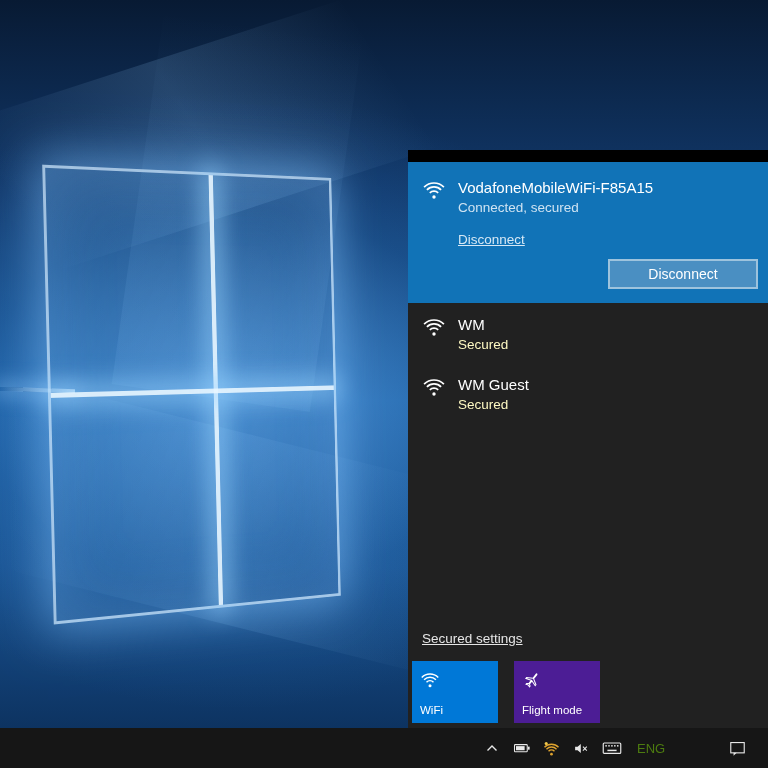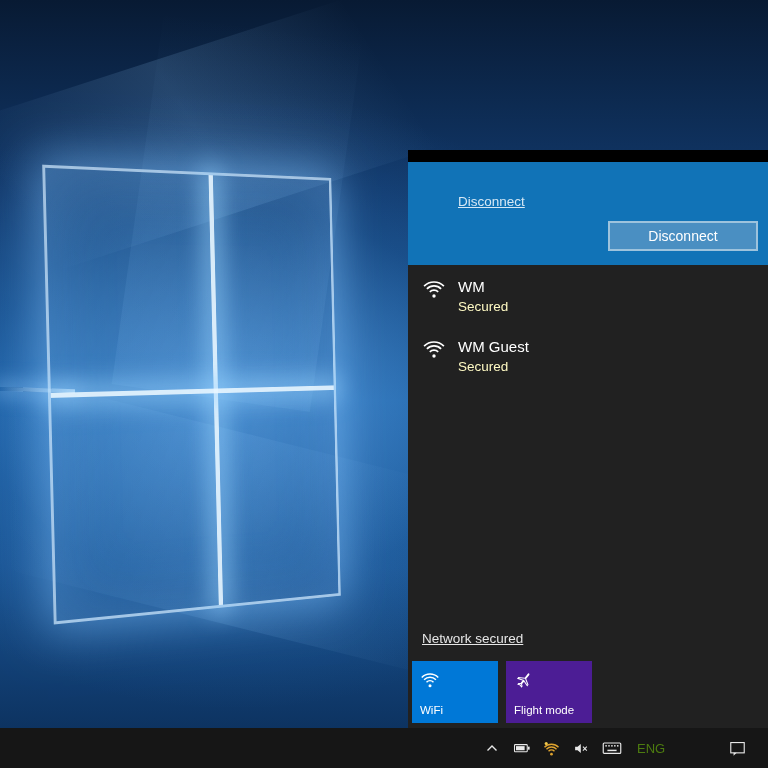--- a/index.html
+++ b/index.html
@@ -67,21 +67,21 @@
   }
 
   .network-list { flex:none; }
   .network-item { display:flex; gap:12px; padding:11px 14px; align-items:flex-start; cursor:pointer; }
 
   .flyout-spacer { flex:1; }
 
   .network-settings-link { display:inline-block; align-self:flex-start; margin:0 0 15px 14px;
     font-size:13.5px; color:#e6e6e6; text-decoration:underline; cursor:pointer; }
 
-  .quick-actions { display:flex; gap:8px; padding:0 4px 5px 4px; flex:none; }
+  .quick-actions { display:flex; gap:16px; padding:0 4px 5px 4px; flex:none; }
   .qa-btn {
     width:86px; height:62px; border:none; cursor:pointer; color:#fff; font-family:inherit;
     display:flex; flex-direction:column; justify-content:space-between; align-items:flex-start;
     padding:8px 8px 7px 8px; background:#4c1d95;
   }
   .qa-btn.active { background:var(--accent-blue,#0078d7); }
   .qa-label { font-size:11.5px; color:#fff; }
 
   
   .taskbar { position:absolute; left:0; right:0; bottom:0; height:40px; background:var(--taskbar-bg,#161616); }
@@ -104,60 +104,74 @@
     <div class="ray ray2"></div>
     <div class="ray ray3"></div>
     <div class="beam-h"></div>
     <div class="win-frame"></div>
   </div>
 
   <div class="flyout">
     <div class="flyout-top-strip"></div>
 
     <div class="selected-network">
-      <a class="properties-link" href="#">Disconnect</a>
-      <div class="disconnect-row">
-        <button class="disconnect-btn">Disconnect</button>
-      </div>
-    </div>
-
-    <div class="network-list">
-      <div class="network-item">
+      <div class="net-row">
         <span class="icon">
           <svg width="24" height="24" viewBox="0 0 24 24">
             <path d="M2.1 10.1 A14 14 0 0 1 21.9 10.1" stroke="#fff" stroke-width="1.7" fill="none"></path>
             <path d="M4.9 12.9 A10 10 0 0 1 19.1 12.9" stroke="#fff" stroke-width="1.7" fill="none"></path>
             <path d="M7.8 15.8 A6 6 0 0 1 16.2 15.8" stroke="#fff" stroke-width="1.7" fill="none"></path>
             <circle cx="12" cy="20" r="1.7" fill="#fff"></circle>
           </svg>
         </span>
         <div class="net-texts">
-          <div class="net-name">WM</div>
-          <div class="net-status">Secured</div>
+          <div class="net-name">VodafoneMobileWiFi-F85A15</div>
+          <div class="net-status">Connected, secured</div>
         </div>
       </div>
+      <a class="properties-link" href="#">Disconnect</a>
+      <div class="disconnect-row">
+        <button class="disconnect-btn">Disconnect</button>
+      </div>
+    </div>
+
+    <div class="network-list">
       <div class="network-item">
         <span class="icon">
           <svg width="24" height="24" viewBox="0 0 24 24">
             <path d="M2.1 10.1 A14 14 0 0 1 21.9 10.1" stroke="#fff" stroke-width="1.7" fill="none"></path>
             <path d="M4.9 12.9 A10 10 0 0 1 19.1 12.9" stroke="#fff" stroke-width="1.7" fill="none"></path>
             <path d="M7.8 15.8 A6 6 0 0 1 16.2 15.8" stroke="#fff" stroke-width="1.7" fill="none"></path>
             <circle cx="12" cy="20" r="1.7" fill="#fff"></circle>
           </svg>
         </span>
         <div class="net-texts">
+          <div class="net-name">WM</div>
+          <div class="net-status">Secured</div>
+        </div>
+      </div>
+      <div class="network-item">
+        <span class="icon">
+          <svg width="24" height="24" viewBox="0 0 24 24">
+            <path d="M2.1 10.1 A14 14 0 0 1 21.9 10.1" stroke="#fff" stroke-width="1.7" fill="none"></path>
+            <path d="M4.9 12.9 A10 10 0 0 1 19.1 12.9" stroke="#fff" stroke-width="1.7" fill="none"></path>
+            <path d="M7.8 15.8 A6 6 0 0 1 16.2 15.8" stroke="#fff" stroke-width="1.7" fill="none"></path>
+            <circle cx="12" cy="20" r="1.7" fill="#fff"></circle>
+          </svg>
+        </span>
+        <div class="net-texts">
           <div class="net-name">WM Guest</div>
           <div class="net-status">Secured</div>
         </div>
       </div>
     </div>
 
     <div class="flyout-spacer"></div>
 
-    <a class="network-settings-link" href="#">Network secured</a>
+    <a class="network-settings-link" href="#">Secured settings</a>
 
     <div class="quick-actions">
       <button class="qa-btn active">
         <span class="icon">
           <svg width="20" height="20" viewBox="0 0 24 24">
             <path d="M2.1 10.1 A14 14 0 0 1 21.9 10.1" stroke="#fff" stroke-width="1.8" fill="none"></path>
             <path d="M4.9 12.9 A10 10 0 0 1 19.1 12.9" stroke="#fff" stroke-width="1.8" fill="none"></path>
             <path d="M7.8 15.8 A6 6 0 0 1 16.2 15.8" stroke="#fff" stroke-width="1.8" fill="none"></path>
             <circle cx="12" cy="20" r="1.8" fill="#fff"></circle>
           </svg>

